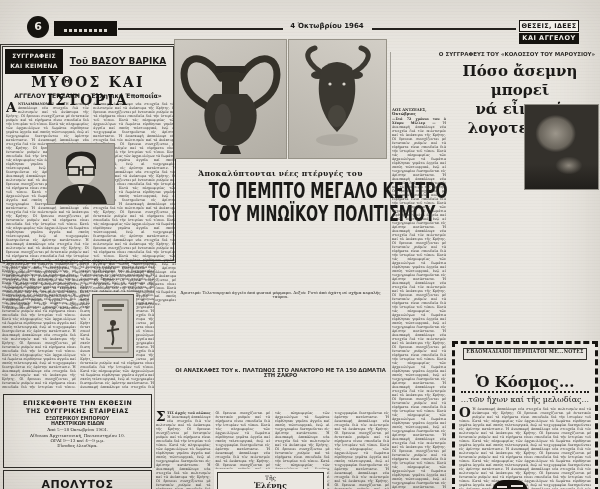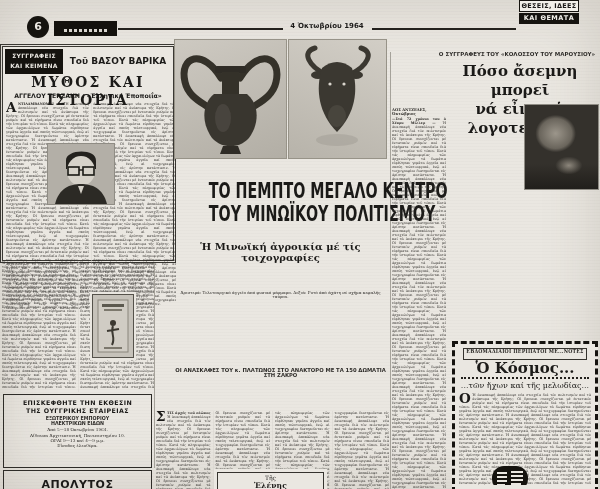--- a/index.html
+++ b/index.html
@@ -18,30 +18,30 @@
   .dropcap{float:left;font-weight:bold;font-size:27px;line-height:22px;padding-right:3px;color:#1b1a18;}
   .open{font-weight:bold;}
   
   .pagenum{left:27px;top:16px;width:22px;height:22px;border-radius:50%;background:#15130f;
     color:#ece9e3;font-size:11px;font-weight:bold;line-height:22px;text-align:center;}
   .masthead{left:54px;top:21px;width:63px;height:15px;background:#14120e;}
   .masthead .mark{position:absolute;left:10px;bottom:4px;width:43px;height:3px;
     background:repeating-linear-gradient(90deg,#d8d5cf 0 3px,transparent 3px 5px);}
   .rule{height:2px;background:#23211d;}
   .date{left:283px;top:22px;width:88px;font-size:7px;font-weight:bold;text-align:center;}
-  .cb{left:519px;top:0;width:60px;}
+  .cb{left:519px;top:20px;width:60px;}
   .cb1{border:1.5px solid #15130f;background:#f2f0ea;height:10px;line-height:10px;
     font-size:6.5px;font-weight:bold;text-align:center;letter-spacing:.3px;}
   .cb2{margin-top:1px;background:#15130f;color:#f2f0ea;height:11px;line-height:11px;
     font-size:6.5px;font-weight:bold;text-align:center;letter-spacing:.5px;}
   
   .artL{left:2px;top:46px;width:170px;height:213px;border:1px solid #3a3833;outline:1px solid #3a3833;outline-offset:1px;background:#eae7e1;}
   .secbadge{left:2px;top:2px;width:58px;height:23px;background:#15130f;color:#ece9e3;
     font-size:6px;font-weight:bold;line-height:10px;padding-top:2px;text-align:center;letter-spacing:.3px;}
-  .varikas{left:62px;right:2px;top:9px;font-size:9px;font-weight:bold;text-align:center;}
+  .varikas{left:62px;right:2px;top:9px;font-size:9px;font-weight:bold;text-align:center;text-decoration:underline;}
   .mythos{left:0;top:26px;width:100%;text-align:center;font-weight:bold;font-size:15px;letter-spacing:2.5px;transform:scaleX(.92);}
   .terzakis{left:0;top:45px;width:100%;text-align:center;font-size:6.2px;font-weight:bold;}
   .lbody{left:3px;top:55px;right:3px;bottom:2px;}
   .portrait{left:45px;top:97px;width:66px;height:60px;background:#b3afa7;box-shadow:0 0 0 1px #8f8c84;}
   .artL2{left:2px;top:261px;width:152px;height:131px;}
   .book{left:90px;top:33px;width:40px;height:62px;background:#c6c2ba;border:1px solid #55524b;box-shadow:0 0 0 2px #eae7e1;}
   
   .trans{left:3px;top:394px;width:149px;height:74px;border:1.5px solid #2e2c28;text-align:center;padding-top:4px;box-sizing:border-box;}
   .t1{font-size:6.3px;font-weight:bold;letter-spacing:.4px;line-height:8px;}
   .t34{height:11px;}
@@ -78,21 +78,21 @@
   .inset div{font-family:"DejaVu Sans",sans-serif;font-weight:bold;font-size:9.5px;line-height:13.4px;transform:scaleX(.85);}
   .mphoto{left:133px;top:55px;width:73px;height:84px;background-color:#34312c;
     background-image:radial-gradient(ellipse 26px 24px at 42% 34%,#9c968b,#6a655c 62%,rgba(0,0,0,0) 78%),
       radial-gradient(ellipse 18px 12px at 60% 72%,#8d877c,rgba(0,0,0,0) 75%),
       linear-gradient(0deg,#211f1b,rgba(0,0,0,0) 30%);
     box-shadow:0 0 0 1px #8f8c84;}
   
   .music{left:452px;top:341px;width:146px;height:152px;border:3px dashed #15130f;background:#eae7e1;box-sizing:border-box;padding:3px 4px 0 4px;}
   .mhdrwrap{width:122px;height:10px;margin:1px auto 0;border:1px solid #35332e;}
   .mhdrwrap .shrink{font-size:9.5px;line-height:8px;font-weight:bold;text-align:center;letter-spacing:.4px;}
-  .mtitle2{font-size:15px;font-weight:bold;text-align:center;margin-top:0;line-height:16px;}
+  .mtitle2{font-size:15px;font-weight:bold;text-align:center;margin-top:14px;line-height:16px;}
   .dotline{width:128px;margin:1px auto 2px;border-bottom:2px dotted #22201c;}
   .msub{font-size:8px;font-weight:normal;text-align:center;}
   .mbody{position:relative;height:92px;overflow:hidden;margin-top:3px;}
   .micon{left:32px;top:72px;width:38px;height:31px;}
   
   .vr{width:1px;background:#a5a29a;}
 </style>
 </head>
 <body>
 
@@ -100,21 +100,21 @@
 
   <div class="abs pagenum sans">6</div>
   <div class="abs masthead">
       <div class="mark"></div>
     </div>
   <div class="abs rule" style="left:118px;top:28px;width:165px;"></div>
   <div class="abs date sans">4 Ὀκτωβρίου 1964</div>
   <div class="abs rule" style="left:372px;top:28px;width:144px;"></div>
   <div class="abs cb">
     <div class="cb1 sans">ΘΕΣΕΙΣ, ΙΔΕΕΣ</div>
-    <div class="cb2 sans">ΚΑΙ ΘΕΜΑΤΑ</div>
+    <div class="cb2 sans">ΚΑΙ ΑΓΓΕΛΟΥ</div>
   </div>
 
   <div class="abs artL">
     <div class="abs secbadge sans">
       <div>ΣΥΓΓΡΑΦΕΙΣ</div>
       <div>ΚΑΙ ΚΕΙΜΕΝΑ</div>
     </div>
     <div class="abs varikas sans">Τοῦ ΒΑΣΟΥ ΒΑΡΙΚΑ</div>
     <div class="abs mythos">ΜΥΘΟΣ ΚΑΙ ΙΣΤΟΡΙΑ</div>
     <div class="abs terzakis sans">ΑΓΓΕΛΟΥ ΤΕΡΖΑΚΗ : «Ἑλληνική Ἐποποιΐα»</div>
@@ -196,30 +196,30 @@
       <path d="M33 28 C26 50 30 74 48 92 C66 74 70 50 63 28 C54 20 42 20 33 28 Z" fill="#3b3831"></path>
       <ellipse cx="48" cy="76" rx="9" ry="11" fill="#55514a" opacity=".5"></ellipse>
       <circle cx="41" cy="44" r="1.6" fill="#d9d5cd"></circle>
       <circle cx="55" cy="44" r="1.6" fill="#d9d5cd"></circle>
     </svg>
   </div>
   <div class="abs caption shrinkwrap">
     <div class="shrink" style="text-align:center;">Ἀριστερά: Τελετουργικό ἀγγεῖο ἀπό φυσικό μάρμαρο. Δεξιά: Ρυτό ἀπό ἀχάτη σέ σχῆμα κεφαλῆς ταύρου.</div>
   </div>
 
+  <div class="abs zkick">Ἀποκαλύπτονται νέες πτέρυγές του</div>
   <div class="abs zt" style="top:180px;">
       <span>ΤΟ ΠΕΜΠΤΟ ΜΕΓΑΛΟ ΚΕΝΤΡΟ</span>
     </div>
   <div class="abs zt" style="top:203px;">
       <span>ΤΟΥ ΜΙΝΩΪΚΟΥ ΠΟΛΙΤΙΣΜΟΥ</span>
     </div>
   <div class="abs zdeck shrinkwrap">
     <div class="shrink">ΟΙ ΑΝΑΣΚΑΦΕΣ ΤΟΥ κ. ΠΛΑΤΩΝΟΣ ΣΤΟ ΑΝΑΚΤΟΡΟ ΜΕ ΤΑ 150 ΔΩΜΑΤΙΑ ΣΤΗ ΖΑΚΡΟ</div>
   </div>
-  <div class="abs zsub">Ἡ Μινωϊκή ἀγροικία μέ τίς τοιχογραφίες</div>
 
   <div class="abs zbody shrinkwrap">
     <div class="shrink cols4">
       <span class="dropcap">Σ</span><span class="open">ΤΙΣ ἀρχές τοῦ αἰῶνος </span><span>Ἡ ἀνασκαφή ἀπεκάλυψε νέα στοιχεῖα διά τόν πολιτισμόν καί τά ἀνάκτορα τῆς Κρήτης. Οἱ ἔρευναι συνεχίζονται μέ ἐντατικόν ρυθμόν καί τά εὑρήματα εἶναι σπουδαῖα διά τήν ἱστορίαν τοῦ τόπου. Κατά τάς πληροφορίας τῶν ἀρχαιολόγων τά δωμάτια εὑρέθησαν γεμᾶτα ἀγγεῖα καί σκεύη τελετουργικά, ἐνῷ αἱ τοιχογραφίαι διατηροῦνται εἰς ἀρίστην κατάστασιν. Ἡ ἀνασκαφή ἀπεκάλυψε νέα στοιχεῖα διά τόν πολιτισμόν καί τά ἀνάκτορα τῆς Κρήτης. Οἱ ἔρευναι συνεχίζονται μέ ἐντατικόν ρυθμόν καί τά εὑρήματα εἶναι σπουδαῖα διά τήν ἱστορίαν τοῦ τόπου. Κατά τάς πληροφορίας τῶν ἀρχαιολόγων τά δωμάτια εὑρέθησαν γεμᾶτα ἀγγεῖα καί σκεύη τελετουργικά, ἐνῷ αἱ τοιχογραφίαι διατηροῦνται εἰς ἀρίστην κατάστασιν. Ἡ ἀνασκαφή ἀπεκάλυψε νέα στοιχεῖα διά τόν πολιτισμόν καί τά ἀνάκτορα τῆς Κρήτης. Οἱ ἔρευναι συνεχίζονται μέ ἐντατικόν ρυθμόν καί τά εὑρήματα εἶναι σπουδαῖα διά τήν ἱστορίαν τοῦ τόπου. Κατά τάς πληροφορίας τῶν ἀρχαιολόγων τά δωμάτια εὑρέθησαν γεμᾶτα ἀγγεῖα καί σκεύη τελετουργικά, ἐνῷ αἱ τοιχογραφίαι διατηροῦνται εἰς ἀρίστην κατάστασιν. Ἡ ἀνασκαφή ἀπεκάλυψε νέα στοιχεῖα διά τόν πολιτισμόν καί τά ἀνάκτορα τῆς Κρήτης. Οἱ ἔρευναι συνεχίζονται μέ ἐντατικόν ρυθμόν καί τά εὑρήματα εἶναι σπουδαῖα διά τήν ἱστορίαν τοῦ τόπου. Κατά τάς πληροφορίας τῶν ἀρχαιολόγων τά δωμάτια εὑρέθησαν γεμᾶτα ἀγγεῖα καί σκεύη τελετουργικά, ἐνῷ αἱ τοιχογραφίαι διατηροῦνται εἰς ἀρίστην κατάστασιν. Ἡ ἀνασκαφή ἀπεκάλυψε νέα στοιχεῖα διά τόν πολιτισμόν καί τά ἀνάκτορα τῆς Κρήτης. Οἱ ἔρευναι συνεχίζονται μέ ἐντατικόν ρυθμόν καί τά εὑρήματα εἶναι σπουδαῖα διά τήν ἱστορίαν τοῦ τόπου. Κατά τάς πληροφορίας τῶν ἀρχαιολόγων τά δωμάτια εὑρέθησαν γεμᾶτα ἀγγεῖα καί σκεύη τελετουργικά, ἐνῷ αἱ τοιχογραφίαι διατηροῦνται εἰς ἀρίστην κατάστασιν. Ἡ ἀνασκαφή ἀπεκάλυψε νέα στοιχεῖα διά τόν πολιτισμόν καί τά ἀνάκτορα τῆς Κρήτης. Οἱ ἔρευναι συνεχίζονται μέ ἐντατικόν ρυθμόν καί τά εὑρήματα εἶναι σπουδαῖα διά τήν ἱστορίαν τοῦ τόπου. Κατά τάς πληροφορίας τῶν ἀρχαιολόγων τά δωμάτια εὑρέθησαν γεμᾶτα ἀγγεῖα καί σκεύη τελετουργικά, ἐνῷ αἱ τοιχογραφίαι διατηροῦνται εἰς ἀρίστην κατάστασιν. Ἡ ἀνασκαφή ἀπεκάλυψε νέα στοιχεῖα διά τόν πολιτισμόν καί τά ἀνάκτορα τῆς Κρήτης. Οἱ ἔρευναι συνεχίζονται μέ ἐντατικόν ρυθμόν καί τά εὑρήματα εἶναι σπουδαῖα διά τήν ἱστορίαν τοῦ τόπου. Κατά τάς πληροφορίας τῶν ἀρχαιολόγων τά δωμάτια εὑρέθησαν γεμᾶτα ἀγγεῖα καί σκεύη τελετουργικά, ἐνῷ αἱ τοιχογραφίαι διατηροῦνται εἰς ἀρίστην κατάστασιν. Ἡ ἀνασκαφή ἀπεκάλυψε νέα στοιχεῖα διά τόν πολιτισμόν καί τά ἀνάκτορα τῆς Κρήτης. Οἱ ἔρευναι συνεχίζονται μέ ἐντατικόν ρυθμόν καί τά εὑρήματα εἶναι σπουδαῖα διά τήν ἱστορίαν τοῦ τόπου. Κατά τάς πληροφορίας τῶν ἀρχαιολόγων τά δωμάτια εὑρέθησαν γεμᾶτα ἀγγεῖα καί σκεύη τελετουργικά, ἐνῷ αἱ τοιχογραφίαι διατηροῦνται εἰς ἀρίστην κατάστασιν. Ἡ ἀνασκαφή ἀπεκάλυψε νέα στοιχεῖα διά τόν πολιτισμόν καί τά ἀνάκτορα τῆς Κρήτης. Οἱ ἔρευναι συνεχίζονται μέ ἐντατικόν ρυθμόν καί τά εὑρήματα εἶναι σπουδαῖα διά τήν ἱστορίαν τοῦ τόπου. Κατά τάς πληροφορίας τῶν ἀρχαιολόγων τά δωμάτια εὑρέθησαν γεμᾶτα ἀγγεῖα καί σκεύη τελετουργικά, ἐνῷ αἱ τοιχογραφίαι διατηροῦνται εἰς ἀρίστην κατάστασιν. Ἡ ἀνασκαφή ἀπεκάλυψε νέα στοιχεῖα διά τόν πολιτισμόν καί τά ἀνάκτορα τῆς Κρήτης. Οἱ ἔρευναι συνεχίζονται μέ ἐντατικόν ρυθμόν καί τά εὑρήματα εἶναι σπουδαῖα διά τήν ἱστορίαν τοῦ τόπου. Κατά τάς πληροφορίας τῶν ἀρχαιολόγων τά δωμάτια εὑρέθησαν γεμᾶτα ἀγγεῖα καί σκεύη τελετουργικά, ἐνῷ αἱ τοιχογραφίαι διατηροῦνται εἰς ἀρίστην κατάστασιν. Ἡ ἀνασκαφή ἀπεκάλυψε νέα στοιχεῖα διά τόν πολιτισμόν καί τά ἀνάκτορα τῆς Κρήτης. Οἱ ἔρευναι συνεχίζονται μέ ἐντατικόν ρυθμόν καί τά εὑρήματα εἶναι σπουδαῖα διά τήν ἱστορίαν τοῦ τόπου. Κατά τάς πληροφορίας τῶν ἀρχαιολόγων τά δωμάτια εὑρέθησαν γεμᾶτα ἀγγεῖα καί σκεύη τελετουργικά, ἐνῷ αἱ τοιχογραφίαι διατηροῦνται εἰς ἀρίστην κατάστασιν. Ἡ ἀνασκαφή ἀπεκάλυψε νέα στοιχεῖα διά τόν πολιτισμόν καί τά ἀνάκτορα τῆς Κρήτης. Οἱ ἔρευναι συνεχίζονται μέ ἐντατικόν ρυθμόν καί τά εὑρήματα εἶναι σπουδαῖα διά τήν ἱστορίαν τοῦ τόπου. Κατά τάς πληροφορίας τῶν ἀρχαιολόγων τά δωμάτια εὑρέθησαν γεμᾶτα ἀγγεῖα καί σκεύη τελετουργικά, ἐνῷ αἱ τοιχογραφίαι διατηροῦνται εἰς ἀρίστην κατάστασιν. Ἡ ἀνασκαφή ἀπεκάλυψε νέα στοιχεῖα διά τόν πολιτισμόν καί τά ἀνάκτορα τῆς Κρήτης. Οἱ ἔρευναι συνεχίζονται μέ ἐντατικόν ρυθμόν καί τά εὑρήματα εἶναι σπουδαῖα διά τήν ἱστορίαν τοῦ τόπου. Κατά τάς πληροφορίας τῶν ἀρχαιολόγων τά δωμάτια εὑρέθησαν γεμᾶτα ἀγγεῖα καί σκεύη τελετουργικά, ἐνῷ αἱ τοιχογραφίαι διατηροῦνται εἰς ἀρίστην κατάστασιν. Ἡ ἀνασκαφή ἀπεκάλυψε νέα στοιχεῖα διά τόν πολιτισμόν καί τά ἀνάκτορα τῆς Κρήτης. Οἱ ἔρευναι συνεχίζονται μέ ἐντατικόν ρυθμόν καί τά εὑρήματα εἶναι σπουδαῖα διά τήν ἱστορίαν τοῦ τόπου. Κατά τάς πληροφορίας τῶν ἀρχαιολόγων τά δωμάτια εὑρέθησαν γεμᾶτα ἀγγεῖα καί σκεύη τελετουργικά, ἐνῷ αἱ τοιχογραφίαι διατηροῦνται εἰς ἀρίστην κατάστασιν. Ἡ ἀνασκαφή ἀπεκάλυψε νέα στοιχεῖα διά τόν πολιτισμόν καί τά ἀνάκτορα τῆς Κρήτης. Οἱ ἔρευναι συνεχίζονται μέ ἐντατικόν ρυθμόν καί τά εὑρήματα εἶναι σπουδαῖα διά τήν ἱστορίαν τοῦ τόπου. Κατά τάς πληροφορίας τῶν ἀρχαιολόγων τά δωμάτια εὑρέθησαν γεμᾶτα ἀγγεῖα καί σκεύη τελετουργικά, ἐνῷ αἱ τοιχογραφίαι διατηροῦνται εἰς ἀρίστην κατάστασιν. Ἡ ἀνασκαφή ἀπεκάλυψε νέα στοιχεῖα διά τόν πολιτισμόν καί τά ἀνάκτορα τῆς Κρήτης. Οἱ ἔρευναι συνεχίζονται μέ ἐντατικόν ρυθμόν καί τά εὑρήματα εἶναι σπουδαῖα διά τήν ἱστορίαν τοῦ τόπου. Κατά τάς πληροφορίας τῶν ἀρχαιολόγων τά δωμάτια εὑρέθησαν γεμᾶτα ἀγγεῖα καί σκεύη τελετουργικά, ἐνῷ αἱ τοιχογραφίαι διατηροῦνται εἰς ἀρίστην κατάστασιν. Ἡ ἀνασκαφή ἀπεκάλυψε νέα στοιχεῖα διά τόν πολιτισμόν καί τά ἀνάκτορα τῆς Κρήτης. Οἱ ἔρευναι συνεχίζονται μέ ἐντατικόν ρυθμόν καί τά εὑρήματα εἶναι σπουδαῖα διά τήν ἱστορίαν τοῦ τόπου. Κατά τάς πληροφορίας τῶν ἀρχαιολόγων τά δωμάτια εὑρέθησαν γεμᾶτα ἀγγεῖα καί σκεύη τελετουργικά, ἐνῷ αἱ τοιχογραφίαι διατηροῦνται εἰς ἀρίστην κατάστασιν. Ἡ ἀνασκαφή ἀπεκάλυψε νέα στοιχεῖα διά τόν πολιτισμόν καί τά ἀνάκτορα τῆς Κρήτης. Οἱ ἔρευναι συνεχίζονται μέ ἐντατικόν ρυθμόν καί τά εὑρήματα εἶναι σπουδαῖα διά τήν ἱστορίαν τοῦ τόπου. Κατά τάς πληροφορίας τῶν ἀρχαιολόγων τά δωμάτια εὑρέθησαν γεμᾶτα ἀγγεῖα καί σκεύη τελετουργικά, ἐνῷ αἱ τοιχογραφίαι διατηροῦνται εἰς ἀρίστην κατάστασιν. Ἡ ἀνασκαφή ἀπεκάλυψε νέα στοιχεῖα διά τόν πολιτισμόν καί τά ἀνάκτορα τῆς Κρήτης. Οἱ ἔρευναι συνεχίζονται μέ ἐντατικόν ρυθμόν καί τά εὑρήματα εἶναι σπουδαῖα διά τήν ἱστορίαν τοῦ τόπου. Κατά τάς πληροφορίας τῶν ἀρχαιολόγων τά δωμάτια εὑρέθησαν γεμᾶτα ἀγγεῖα καί σκεύη τελετουργικά, ἐνῷ αἱ τοιχογραφίαι διατηροῦνται εἰς ἀρίστην κατάστασιν. Ἡ ἀνασκαφή ἀπεκάλυψε νέα στοιχεῖα διά τόν πολιτισμόν καί τά ἀνάκτορα τῆς Κρήτης. Οἱ ἔρευναι συνεχίζονται μέ ἐντατικόν ρυθμόν καί τά εὑρήματα εἶναι σπουδαῖα διά τήν ἱστορίαν τοῦ τόπου. Κατά τάς πληροφορίας τῶν ἀρχαιολόγων τά δωμάτια εὑρέθησαν γεμᾶτα ἀγγεῖα καί σκεύη τελετουργικά, ἐνῷ αἱ τοιχογραφίαι διατηροῦνται εἰς ἀρίστην κατάστασιν. Ἡ ἀνασκαφή ἀπεκάλυψε νέα στοιχεῖα διά τόν πολιτισμόν καί τά ἀνάκτορα τῆς Κρήτης. Οἱ ἔρευναι συνεχίζονται μέ ἐντατικόν ρυθμόν καί τά εὑρήματα εἶναι σπουδαῖα διά τήν ἱστορίαν τοῦ τόπου. Κατά τάς πληροφορίας τῶν ἀρχαιολόγων τά δωμάτια εὑρέθησαν γεμᾶτα ἀγγεῖα καί σκεύη τελετουργικά, ἐνῷ αἱ τοιχογραφίαι διατηροῦνται εἰς ἀρίστην κατάστασιν. Ἡ ἀνασκαφή ἀπεκάλυψε νέα στοιχεῖα διά τόν πολιτισμόν καί τά ἀνάκτορα τῆς Κρήτης. Οἱ ἔρευναι συνεχίζονται μέ ἐντατικόν ρυθμόν καί τά εὑρήματα εἶναι σπουδαῖα διά τήν ἱστορίαν τοῦ τόπου. Κατά τάς πληροφορίας τῶν ἀρχαιολόγων τά δωμάτια εὑρέθησαν γεμᾶτα ἀγγεῖα καί σκεύη τελετουργικά, ἐνῷ αἱ τοιχογραφίαι διατηροῦνται εἰς ἀρίστην κατάστασιν. Ἡ ἀνασκαφή ἀπεκάλυψε νέα στοιχεῖα διά τόν πολιτισμόν καί τά ἀνάκτορα τῆς Κρήτης. Οἱ ἔρευναι συνεχίζονται μέ ἐντατικόν ρυθμόν καί τά εὑρήματα εἶναι σπουδαῖα διά τήν ἱστορίαν τοῦ τόπου. Κατά τάς πληροφορίας τῶν ἀρχαιολόγων τά δωμάτια εὑρέθησαν γεμᾶτα ἀγγεῖα καί σκεύη τελετουργικά, ἐνῷ αἱ τοιχογραφίαι διατηροῦνται εἰς ἀρίστην κατάστασιν. Ἡ ἀνασκαφή ἀπεκάλυψε νέα στοιχεῖα διά τόν πολιτισμόν καί τά ἀνάκτορα τῆς Κρήτης. Οἱ ἔρευναι συνεχίζονται μέ ἐντατικόν ρυθμόν καί τά εὑρήματα εἶναι σπουδαῖα διά τήν ἱστορίαν τοῦ τόπου. Κατά τάς πληροφορίας τῶν ἀρχαιολόγων τά δωμάτια εὑρέθησαν γεμᾶτα ἀγγεῖα καί σκεύη τελετουργικά, ἐνῷ αἱ τοιχογραφίαι διατηροῦνται εἰς ἀρίστην κατάστασιν. </span>
     </div>
     <div class="abs bylinebox">
       <div class="bb1">Τῆς</div>
       <div class="bb2">Ἑλένης ΚΑΡΑΠΑΝΑΓΙΩΤΗ</div>
     </div>
   </div>

